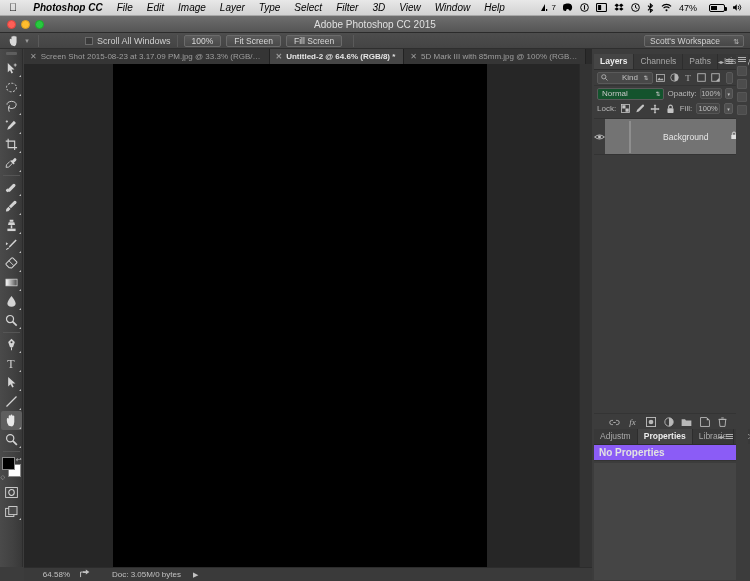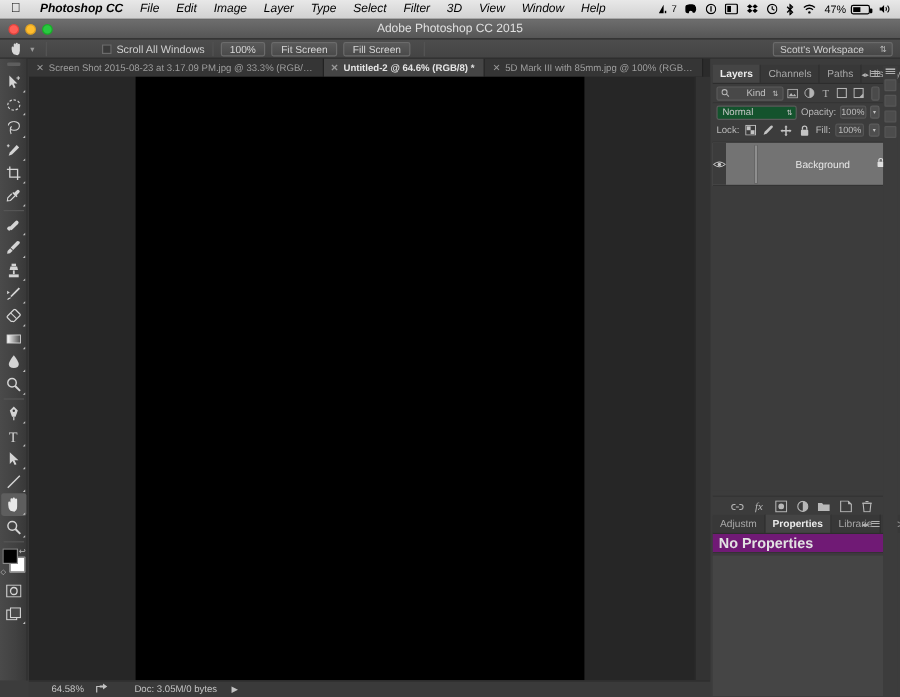--- a/index.html
+++ b/index.html
@@ -19,21 +19,21 @@
     background:linear-gradient(180deg,#e8e8e8 0%,#d2d2d2 100%);
     border-bottom:1px solid #a8a8a8;
     display:flex; align-items:center; color:#000;
     font-size:10px;
   }
   .apple{ padding:0 9px 0 9px; font-size:11px; line-height:1; }
   .mi{ padding:4px 7px; white-space:nowrap; line-height:16px;font-style:italic; }
   .mi.bold{ font-weight:bold; }
   .macbar-right{ margin-left:auto; display:flex; align-items:center; padding-right:6px; gap:7px; }
   .macbar-right .si{ font-size:9px; line-height:1; display:flex; align-items:center; }
-  .batt{ display:flex; align-items:center; gap:4px; font-size:9px; }
+  .batt{ display:flex; align-items:center; gap:12px; font-size:9px; }
   .battbox{
     width:16px;height:8px;border:1px solid #000;border-radius:2px;position:relative;
   }
   .battbox:after{ content:""; position:absolute; right:-3px; top:2px; width:2px;height:4px;background:#000;border-radius:0 1px 1px 0;}
   .battfill{ position:absolute; left:1px; top:1px; bottom:1px; width:6px; background:#000; }
 
   
   .titlebar{
     position:absolute; left:0; top:16px; width:750px; height:17px;
     background:linear-gradient(180deg,#6e6e6e 0%,#555 100%);
@@ -211,21 +211,21 @@
   }
   .pbtn{ width:11px;height:11px; display:flex;align-items:center;justify-content:center;
     color:#b8b8b8; font-size:8px; }
 
   
   .lowpanel{
     position:absolute; left:2px; top:381px; width:142px; height:150px; background:#3c3c3c;
   }
   .noprops{
     height:16px; display:flex; align-items:center; padding-left:5px;
-    font-size:12px; font-weight:bold; color:#e2e2e2; background:#701a75;
+    font-size:10px; font-weight:bold; color:#e2e2e2; background:#8b5cf6;
     border-bottom:1px solid #333;
   }
   .propsbody{ position:absolute; left:0; right:0; top:33px; bottom:0; background:#454545; }
 
   
   .strip{
     position:absolute; right:2px; top:6px; width:12px; height:525px;
     background:#3c3c3c; display:flex; flex-direction:column; align-items:center; padding-top:2px; gap:3px;
   }
   .stripbtn{ width:10px;height:10px; background:#4c4c4c; border:1px solid #565656; border-radius:1px; }

